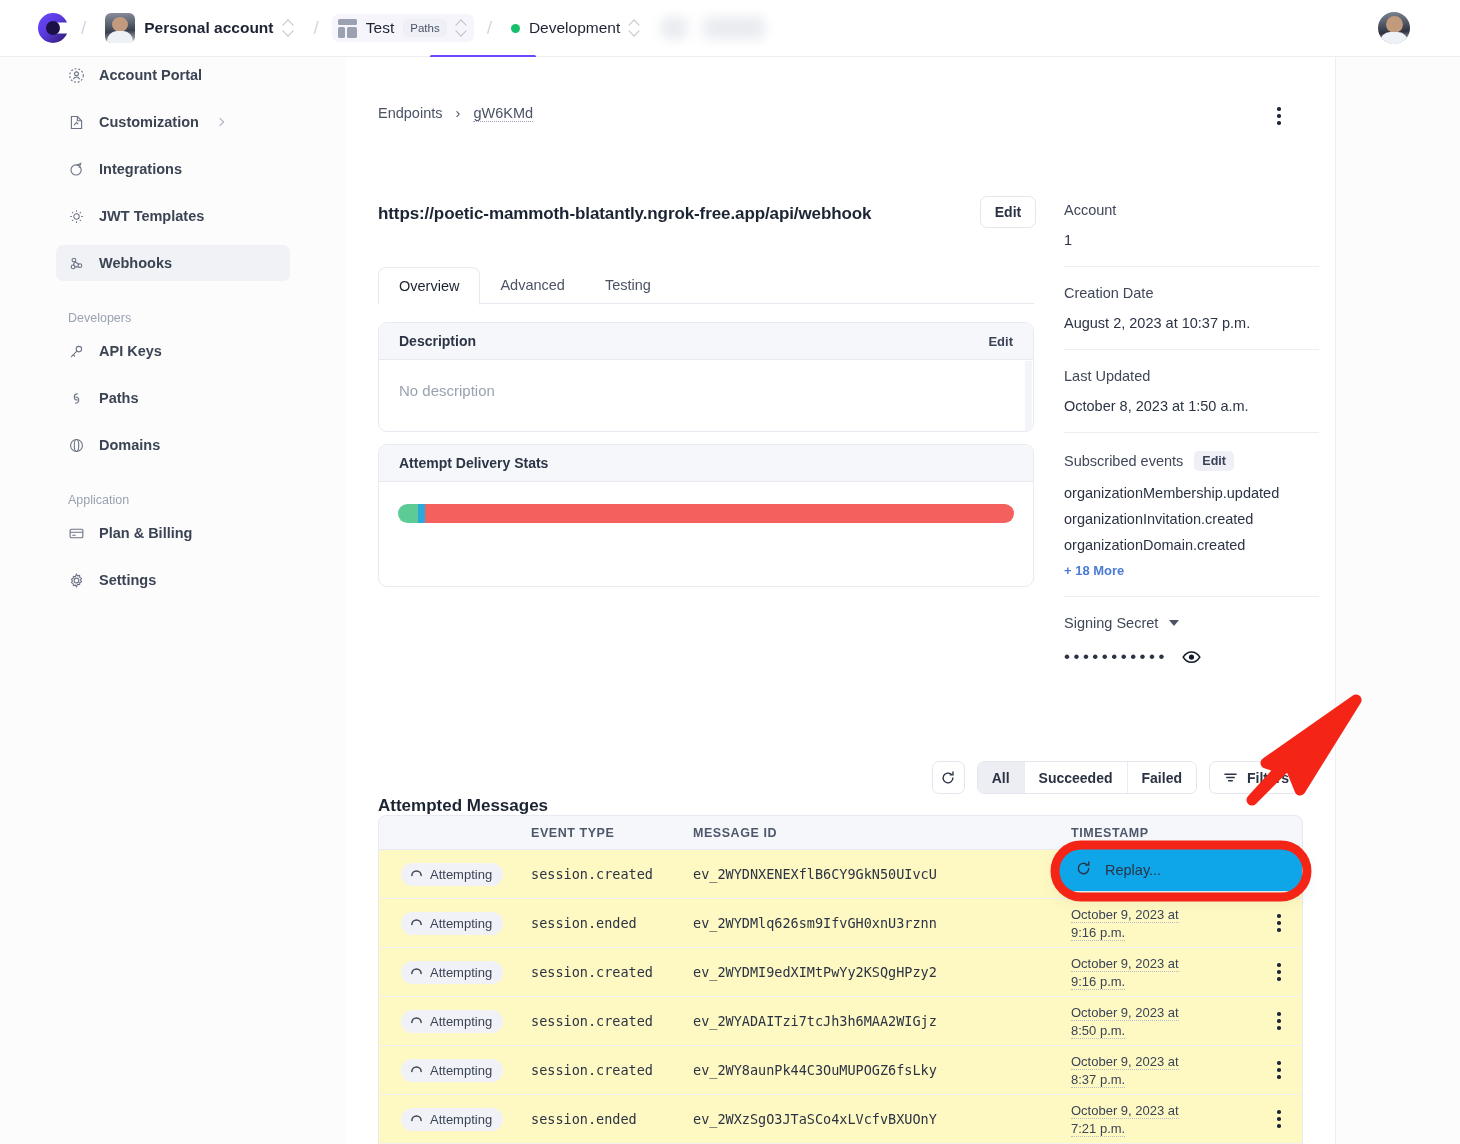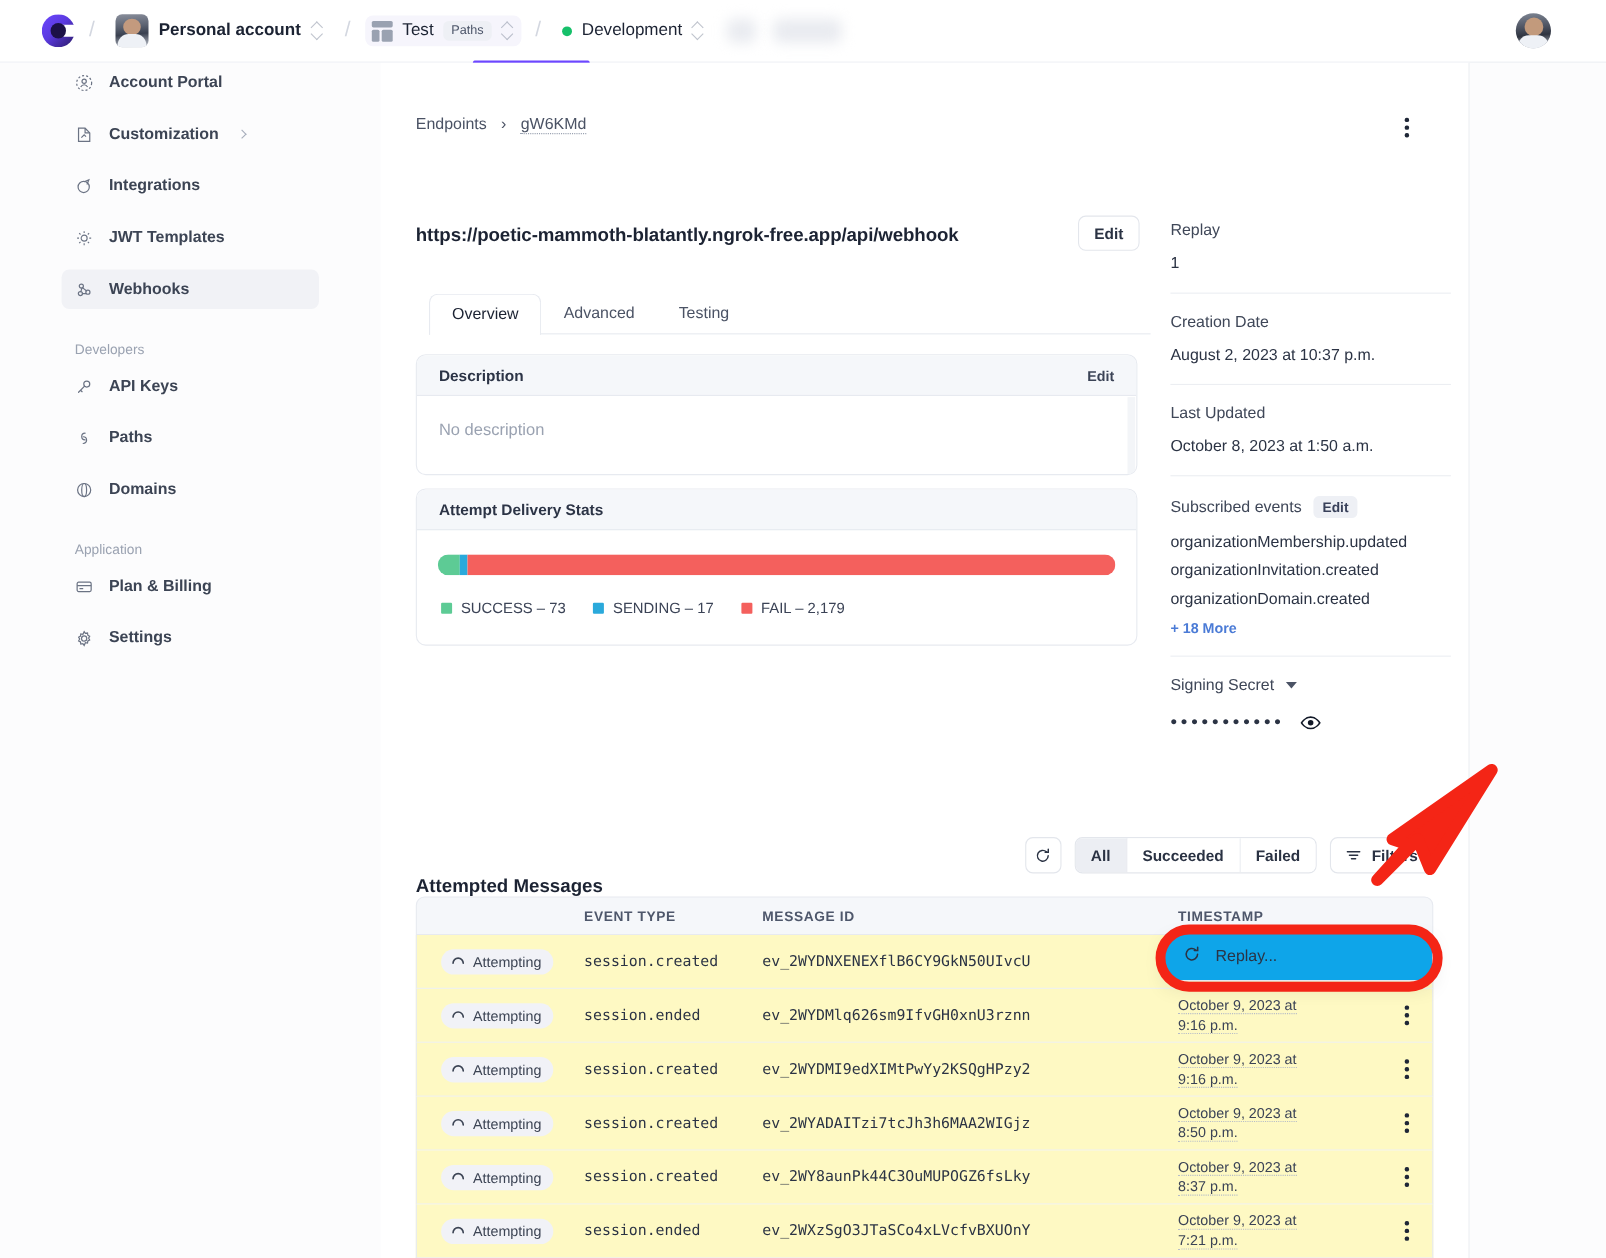--- a/index.html
+++ b/index.html
@@ -123,21 +123,21 @@
     position: absolute; left: 32px; top: 147px; font-size: 17px;
     font-weight: 700; color: #1c2333; letter-spacing: -0.1px;
   }
   .btn-edit-url {
     position: absolute; left: 634px; top: 139px; width: 56px; height: 32px;
     border: 1px solid #e3e6ec; border-radius: 7px; background: #fff;
     font-size: 14px; font-weight: 600; color: #2a3243; cursor: pointer;
     display: flex; align-items: center; justify-content: center;
   }
 
-  .tabs { position: absolute; left: 44px; top: 209px; width: 656px; height: 38px; display: flex; align-items: flex-end; }
+  .tabs { position: absolute; left: 32px; top: 209px; width: 656px; height: 38px; display: flex; align-items: flex-end; }
   .tabs-rule { position: absolute; left: 0; bottom: 0; width: 656px; height: 1px; background: #e7eaf0; }
   .tab {
     position: relative; height: 38px; padding: 0 20px;
     display: flex; align-items: center; font-size: 14.5px; color: #4b5365; cursor: pointer;
     border-radius: 8px 8px 0 0; background: transparent;
   }
   .tab.active {
     background: #fff; border: 1px solid #e7eaf0; border-bottom: 1px solid #fff;
     color: #1c2333; z-index: 2; margin-bottom: -1px;
   }
@@ -456,40 +456,26 @@
     <div class="panel" id="stats-panel">
       <div class="panel-head">
         <span>Attempt Delivery Stats</span>
       </div>
       <div class="stats-body">
         <div class="stat-bar" id="stat-bar">
             <div class="stat-seg" style="width: 3.21728%; background: rgb(93, 203, 149);"></div>
             <div class="stat-seg" style="width: 1.2%; background: rgb(42, 169, 219);"></div>
             <div class="stat-seg" style="width: 96.0335%; background: rgb(244, 96, 93);"></div>
           </div>
-        <div class="legend" id="stat-legend">
-            <div class="legend-item">
-              <span class="legend-sq" style="background: rgb(93, 203, 149);"></span>
-              <span>SUCCESS – 73</span>
-            </div>
-            <div class="legend-item">
-              <span class="legend-sq" style="background: rgb(42, 169, 219);"></span>
-              <span>SENDING – 17</span>
-            </div>
-            <div class="legend-item">
-              <span class="legend-sq" style="background: rgb(244, 96, 93);"></span>
-              <span>FAIL – 2,179</span>
-            </div>
-          </div>
       </div>
     </div>
 
     <div class="info">
       <div class="info-block">
-        <div class="info-label">Replay</div>
+        <div class="info-label">Account</div>
         <div class="info-value">1</div>
       </div>
       <div class="info-sep"></div>
 
       <div class="info-block">
         <div class="info-label">Creation Date</div>
         <div class="info-value">August 2, 2023 at 10:37 p.m.</div>
       </div>
       <div class="info-sep"></div>
 

